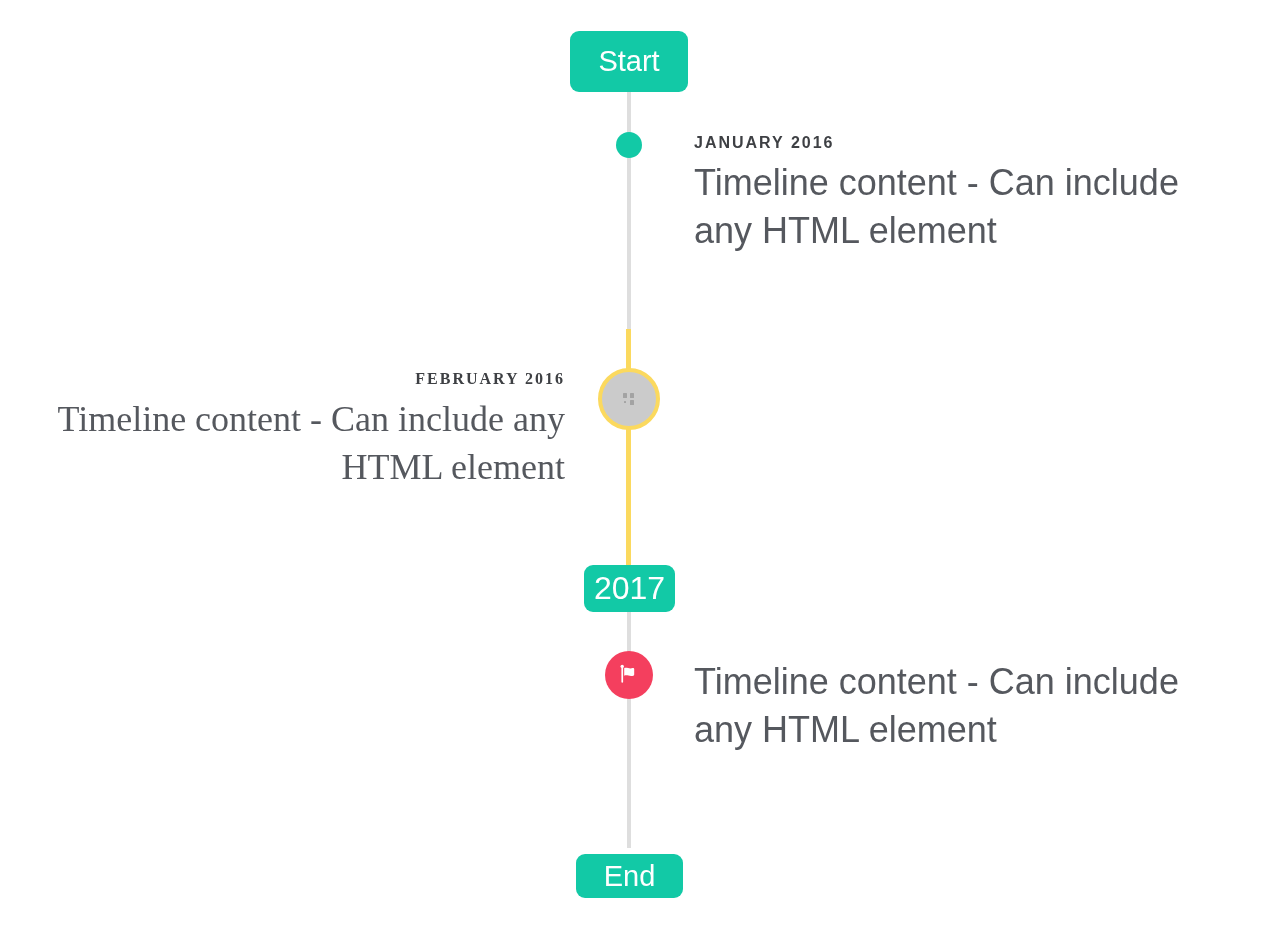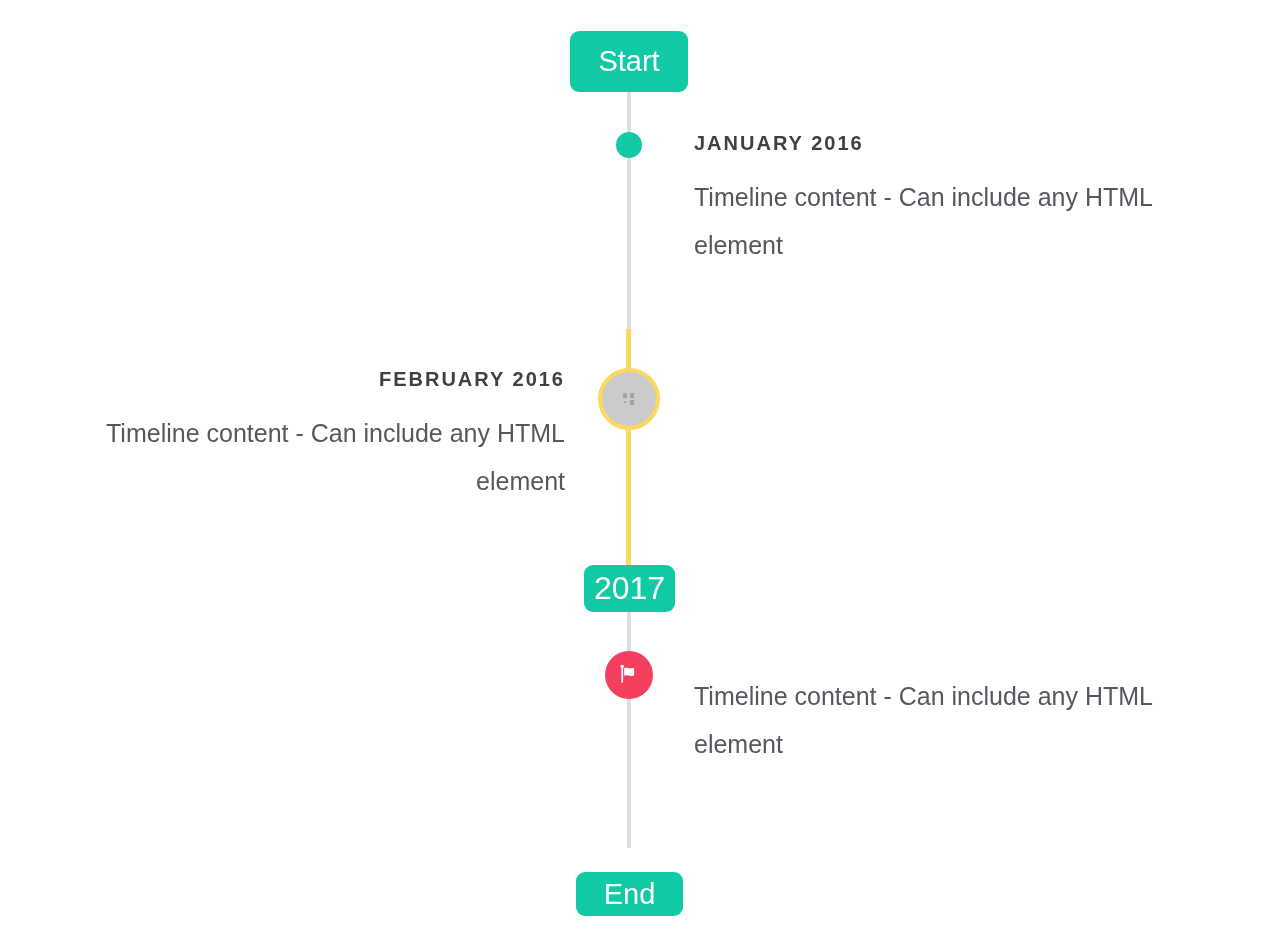--- a/index.html
+++ b/index.html
@@ -23,46 +23,46 @@
   .badge {
     position: absolute; z-index: 3;
     background: var(--teal, #12c9a6);
     color: #ffffff;
     border-radius: 9px;
     display: flex; align-items: center; justify-content: center;
     box-sizing: border-box;
   }
   .badge-start { left: 570px; top: 31px;  width: 118px; height: 61px; font-size: 29px; }
   .badge-year  { left: 584px; top: 565px; width: 91px;  height: 47px; font-size: 32px; }
-  .badge-end   { left: 576px; top: 872px; width: 107px; height: 44px; font-size: 29px; }
+  .badge-end   { left: 576px; top: 854px; width: 107px; height: 44px; font-size: 29px; }
 
   
   .marker { position: absolute; z-index: 2; border-radius: 50%; box-sizing: border-box;
             display: flex; align-items: center; justify-content: center; }
   .marker-dot  { left: 616px; top: 132px; width: 26px; height: 26px; background: var(--teal, #12c9a6); }
   .marker-img  { left: 598px; top: 368px; width: 62px; height: 62px;
                  background: var(--circlefill, #cbcbcb);
                  border: 4px solid var(--yellow, #fbd95e); }
   .marker-flag { left: 605px; top: 651px; width: 48px; height: 48px; background: var(--red, #f43f5e); }
 
   
   .event { position: absolute; width: 545px; z-index: 2; }
   .event .title {
-    font-size: 20px; font-weight: bold; letter-spacing: 2px;
+    font-size: 16px; font-weight: bold; letter-spacing: 2px;
     color: var(--title, #3e4044); line-height: 20px;
   }
   .event .content {
-    margin-top: 20px;
-    font-size: 25px; line-height: 48px;
+    margin-top: 6px;
+    font-size: 36px; line-height: 48px;
     color: var(--body, #55585e);
   }
   .event.right { left: 694px; text-align: left; }
   .event.left  { left: 20px;  text-align: right; }
   .event-jan { top: 133px; }
-  .event-feb { top: 369px; }
+  .event-feb { top: 369px; font-family: Liberation Serif, serif; }
   .event-mar { top: 652px; }
 
   .icon svg { display: block; }
 </style>
 </head>
 <body>
 
 <div class="stage">
 
   <div class="line gray seg1"></div>

